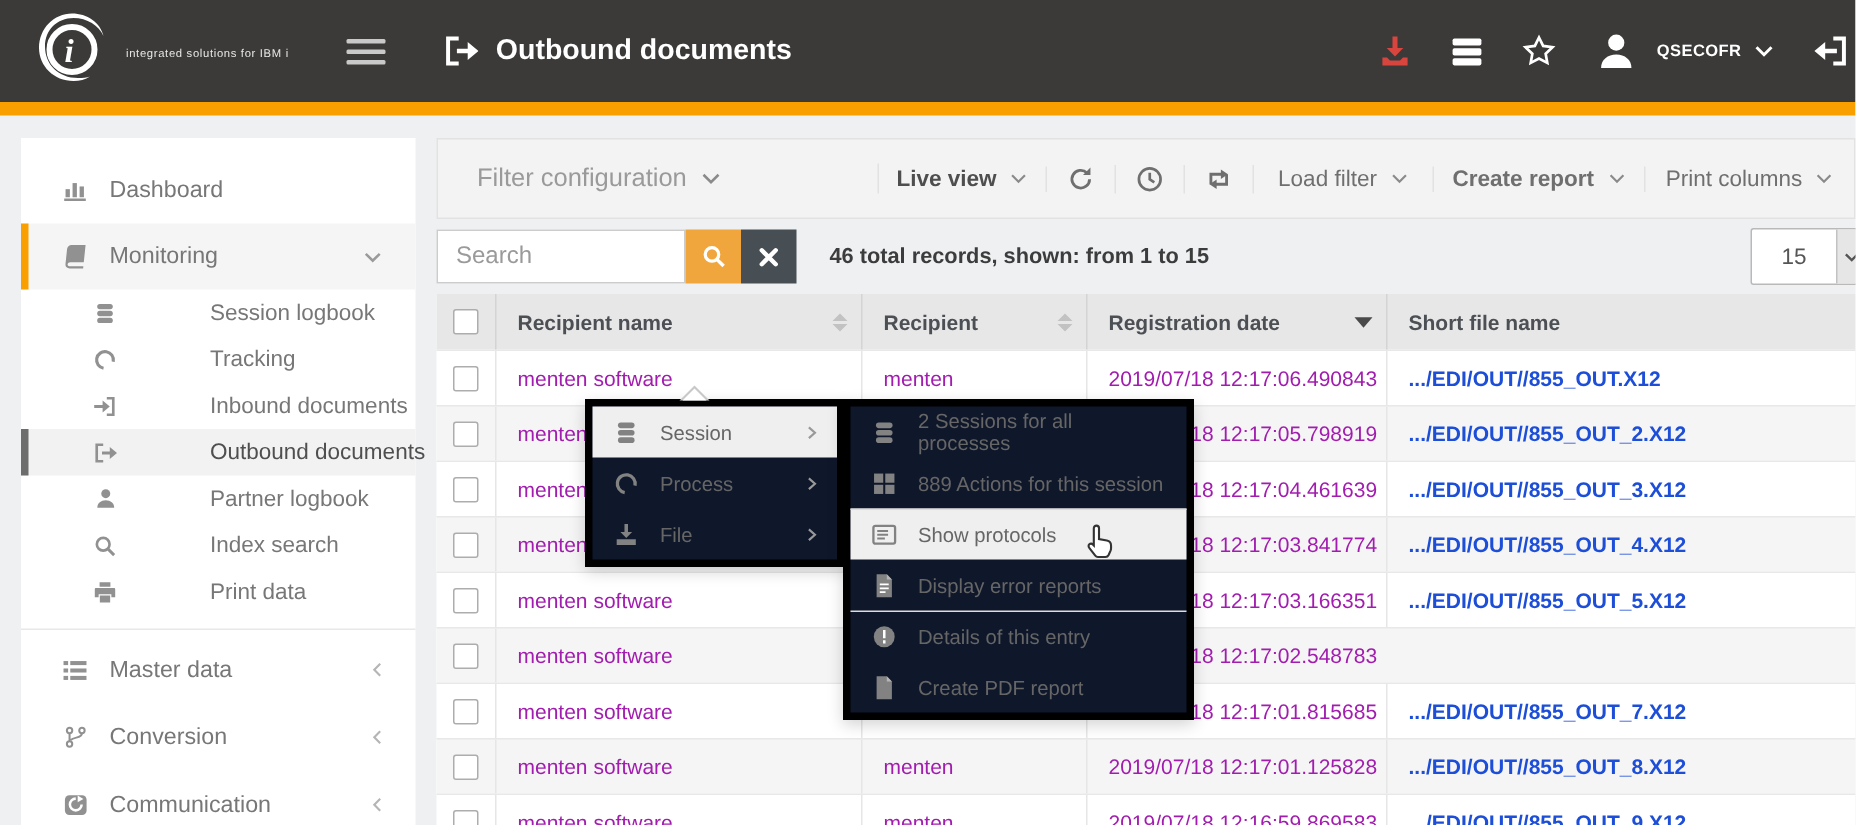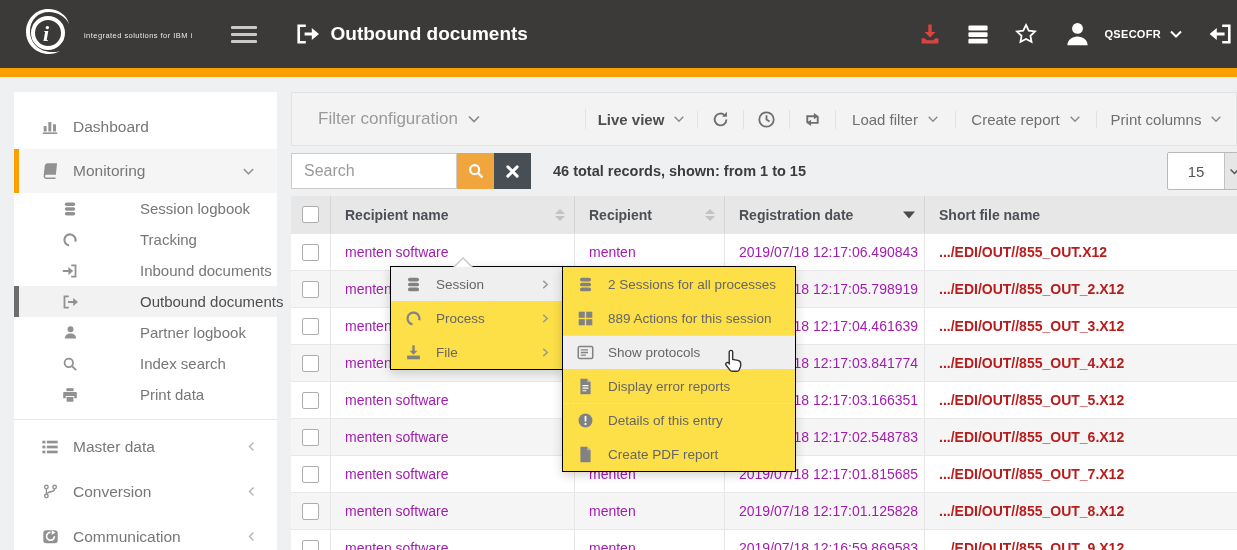--- a/index.html
+++ b/index.html
@@ -59,21 +59,21 @@
   .content { position: absolute; left: 291px; top: 92px; width: 946px; }
 
   
   .toolbar { display: flex; height: 54px; background: #f3f3f3; border: 1px solid #e2e2e2; align-items: center; }
   .tseg { display: flex; align-items: center; justify-content: center; border-right: 1px solid #e2e2e2; cursor: pointer; color: #6f6f6f; font-size: 15px; }
   .tseg:last-child { border-right: none; }
   .tseg-filter { width: 294px; justify-content: flex-start; padding-left: 26px; color: #9a9a9a; font-size: 17px; }
   .tseg-live { width: 112px; font-weight: bold; color: #4e4e4e; }
   .tseg-icon { width: 46px; }
   .tseg-load { width: 120px; }
-  .tseg-report { width: 141px; }
+  .tseg-report { width: 141px; font-weight: bold; }
   .tseg-cols { flex: 1; }
   .tchev { width: 12px; height: 12px; margin-left: 9px; color: #8a8a8a; }
   .tseg-filter .tchev { width: 14px; height: 14px; }
   .tbicon { width: 19px; height: 19px; color: #6f6f6f; }
 
   
   .search-row { position: relative; height: 50px; display: flex; align-items: center; }
   .search-input {
     width: 166px; height: 36px; border: 1px solid #ccc; background: #fff;
     padding: 0 12px; font-size: 16px; color: #555; font-family: "Liberation Sans", sans-serif; outline: none;
@@ -94,31 +94,31 @@
   
   .grid { background: #fff; }
   .trow { display: grid; grid-template-columns: 40px 244px 150px 200px 1fr; }
   .thead { background: #e7e7e7; height: 37px; }
   .thead .cell { font-weight: bold; color: #4c5055; border-right: 1px solid #d4d4d4; position: relative; }
   .tbody-row { height: 37px; border-top: 1px solid #e8e8e8; cursor: pointer; }
   .tbody-row.stripe { background: #f5f5f5; }
   .cell { display: flex; align-items: center; padding: 0 14px; font-size: 14px; color: #a21caf; white-space: nowrap; overflow: hidden; }
   .tbody-row .cell { border-right: 1px solid #e6e6e6; }
   .cell.c-check { justify-content: center; padding: 0; }
-  .cell.c-file { font-weight: bold; color: #b91c1c; }
+  .cell.c-file { font-weight: bold; color: #1d4ed8; }
   .cell:last-child { border-right: none; }
   .checkbox { width: 17px; height: 17px; background: #fff; border: 1px solid #adadad; border-radius: 2px; cursor: pointer; }
   .sort-both { position: absolute; right: 9px; top: 50%; transform: translateY(-50%); display: flex; flex-direction: column; gap: 2px; }
   .sort-both i { display: block; width: 0; height: 0; border-left: 5px solid transparent; border-right: 5px solid transparent; }
   .sort-both .up { border-bottom: 5px solid #c2c2c2; }
   .sort-both .dn { border-top: 5px solid #c2c2c2; }
   .sort-desc { position: absolute; right: 9px; top: 50%; transform: translateY(-50%); width: 0; height: 0; border-left: 6px solid transparent; border-right: 6px solid transparent; border-top: 7px solid #4a4a4a; }
 
   
-  .menu { position: absolute; background: #fde047; border: 1px solid #000000; box-shadow: 0 3px 10px rgba(0,0,0,.18); z-index: 50; }
+  .menu { position: absolute; background: #0f172a; border: 5px solid #000000; box-shadow: 0 3px 10px rgba(0,0,0,.18); z-index: 50; }
   .menu-left { left: 390px; top: 266px; width: 173px; }
   .menu-sub { left: 562px; top: 266px; width: 234px; }
   .mitem { height: 34px; display: flex; align-items: center; padding: 0 12px 0 14px; cursor: pointer; color: #666; font-size: 13.5px; }
   .mitem.hover { background: #efefef; }
   .mitem .micon { width: 17px; height: 17px; margin-right: 14px; color: #828282; flex: none; }
   .mitem .marrow { margin-left: auto; color: #999; width: 9px; height: 9px; }
   .msep { border-top: 1px solid #ddd; }
   .callout { position: absolute; left: 453px; top: 257px; z-index: 51; }
   .callout .c-outer { position: absolute; width: 0; height: 0; border-left: 10px solid transparent; border-right: 10px solid transparent; border-bottom: 10px solid #c8c8c8; }
   .callout .c-inner { position: absolute; left: 1.5px; top: 2px; width: 0; height: 0; border-left: 8.5px solid transparent; border-right: 8.5px solid transparent; border-bottom: 8.5px solid #fff; }
@@ -469,21 +469,20 @@
       <div class="cell">2019/07/18 12:17:03.166351</div>
       <div class="cell c-file">.../EDI/OUT//855_OUT_5.X12</div>
     </div>
     <div class="trow tbody-row stripe">
       <div class="cell c-check">
           <span class="checkbox"></span>
         </div>
       <div class="cell">menten software</div>
       <div class="cell">menten</div>
       <div class="cell">2019/07/18 12:17:02.548783</div>
-      <div class="cell c-file">.../EDI/OUT//855_OUT_6.X12</div>
     </div>
     <div class="trow tbody-row">
       <div class="cell c-check">
           <span class="checkbox"></span>
         </div>
       <div class="cell">menten software</div>
       <div class="cell">menten</div>
       <div class="cell">2019/07/18 12:17:01.815685</div>
       <div class="cell c-file">.../EDI/OUT//855_OUT_7.X12</div>
     </div>

